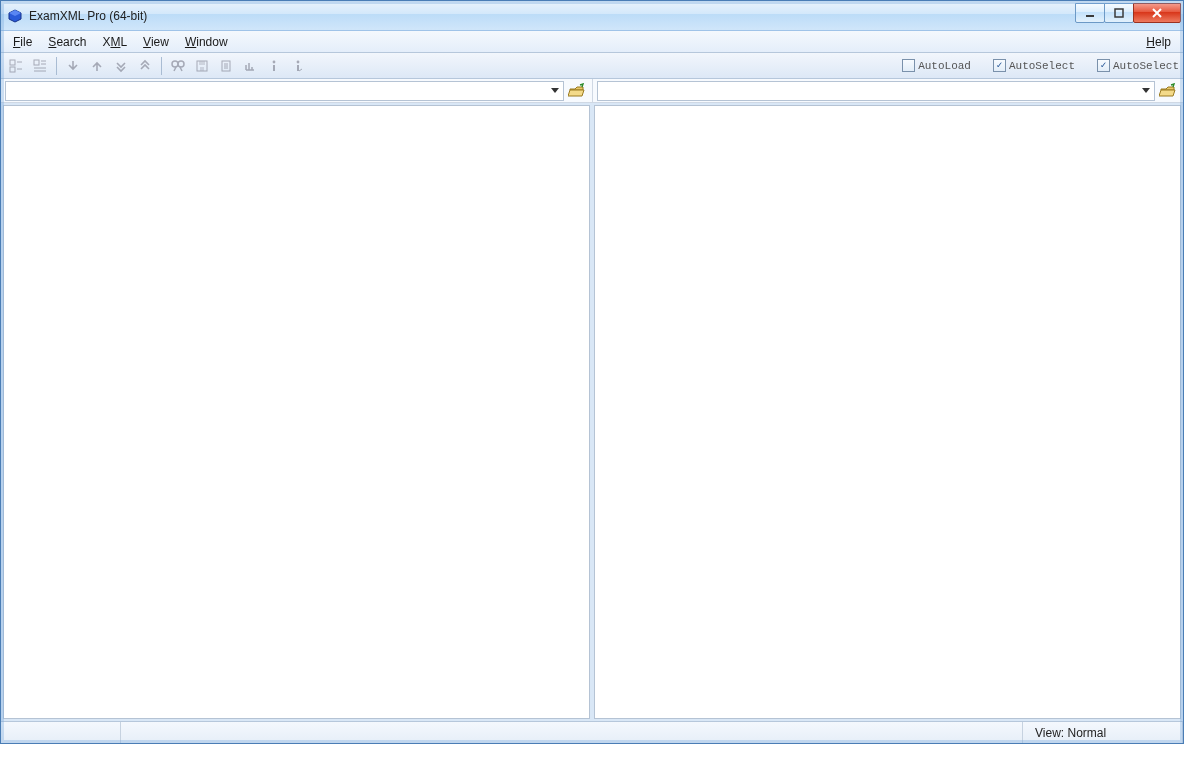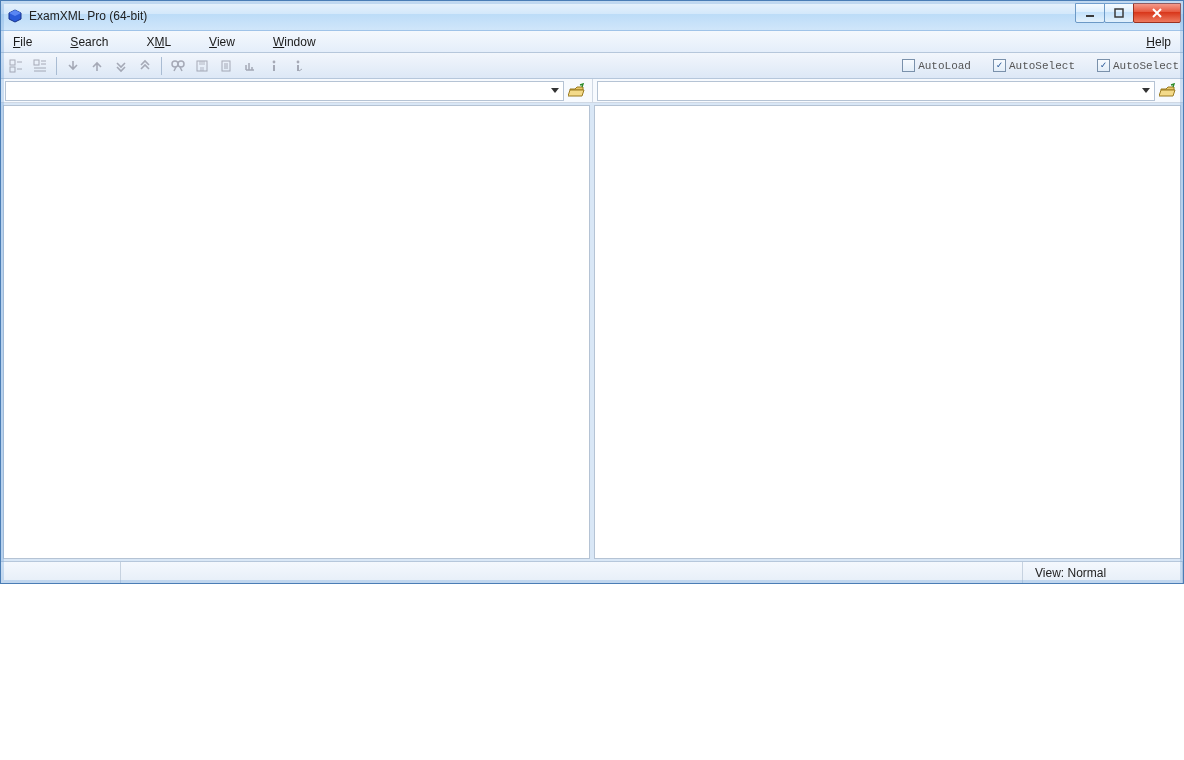--- a/index.html
+++ b/index.html
@@ -1,18 +1,18 @@
 <!DOCTYPE html>
 <html><head>
 <meta charset="utf-8">
 <style>
   * { box-sizing: border-box; margin: 0; padding: 0; }
   html, body { width: 1184px; height: 760px; overflow: hidden; font-family: "Segoe UI", Tahoma, sans-serif; font-size: 12px; }
   .window {
-    width: 1184px; height: 584px;
+    width: 1184px; height: 744px;
     background: linear-gradient(to bottom, #d6eaf8 0%, #c9e3f8 100%);
     border: 1px solid #4a7db5;
     display: flex; flex-direction: column;
     position: relative;
   }
   
   .titlebar {
     height: 30px;
     background: linear-gradient(to bottom, #eaf3fb 0%, #d3e8fb 45%, #bcdcf8 46%, #d0e6fa 100%);
     display: flex; align-items: center;
@@ -43,21 +43,20 @@
   .win-btn svg { display:block; }
 
   
   .menubar {
     height: 22px;
     background: linear-gradient(to bottom, #f4f8fd 0%, #e4eefa 100%);
     border-bottom: 1px solid #b6c7db;
     display: flex; align-items: center;
     padding: 0 4px;
     color: #1a1a1a;
-    gap: 22px;
   }
   .menu-item {
     padding: 2px 8px;
     cursor: pointer;
   }
   .menu-item .ul { text-decoration: underline; }
   .menu-spacer { flex: 1; }
 
   
   .toolbar {

